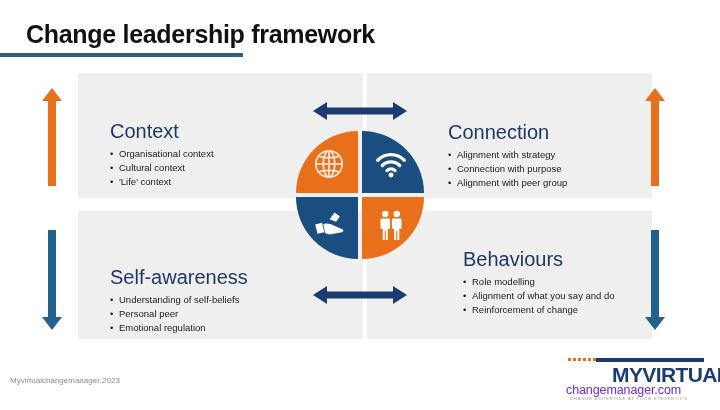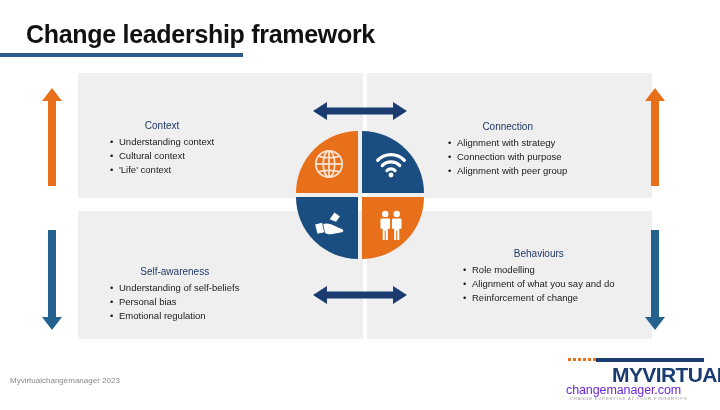--- a/index.html
+++ b/index.html
@@ -46,25 +46,24 @@
   #panel-self         { left: 78px;  top: 211px; width: 285px; height: 128px; }
   #panel-behaviours   { left: 367px; top: 211px; width: 285px; height: 128px; }
 
   .q-block { position: absolute; }
   #text-context     { left: 110px; top: 120px; }
   #text-connection  { left: 448px; top: 121px; }
   #text-self        { left: 110px; top: 266px; }
   #text-behaviours  { left: 463px; top: 248px; }
 
   .q-head {
-    font-size: 10px;
+    font-size: 20px;
     color: #1F3864;
     margin: 0 0 4px 0;
     white-space: nowrap;
-    text-align: center;
   }
   .q-list {
     list-style: none;
     margin: 0;
     padding: 0;
   }
   .q-list li {
     font-size: 9.5px;
     line-height: 14px;
     color: #1A1A1A;
@@ -189,40 +188,40 @@
 <div id="title-rule"></div>
 
 <div class="panel" id="panel-context"></div>
 <div class="panel" id="panel-connection"></div>
 <div class="panel" id="panel-self"></div>
 <div class="panel" id="panel-behaviours"></div>
 
 <div class="q-block" id="text-context">
   <div class="q-head">Context</div>
   <ul class="q-list">
-    <li>Understanding context</li>
+    <li>Organisational context</li>
     <li>Cultural context</li>
     <li>'Life' context</li>
   </ul>
 </div>
 
 <div class="q-block" id="text-connection">
   <div class="q-head">Connection</div>
   <ul class="q-list">
     <li>Alignment with strategy</li>
     <li>Connection with purpose</li>
     <li>Alignment with peer group</li>
   </ul>
 </div>
 
 <div class="q-block" id="text-self">
   <div class="q-head">Self-awareness</div>
   <ul class="q-list">
     <li>Understanding of self-beliefs</li>
-    <li>Personal bias</li>
+    <li>Personal peer</li>
     <li>Emotional regulation</li>
   </ul>
 </div>
 
 <div class="q-block" id="text-behaviours">
   <div class="q-head">Behaviours</div>
   <ul class="q-list">
     <li>Role modelling</li>
     <li>Alignment of what you say and do</li>
     <li>Reinforcement of change</li>

